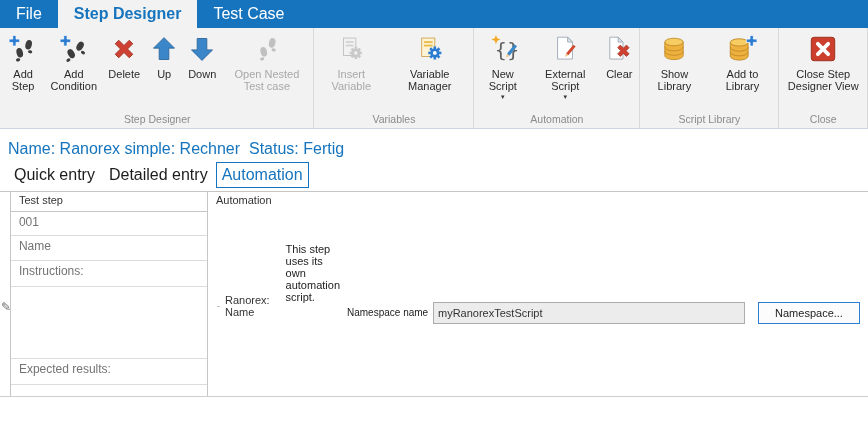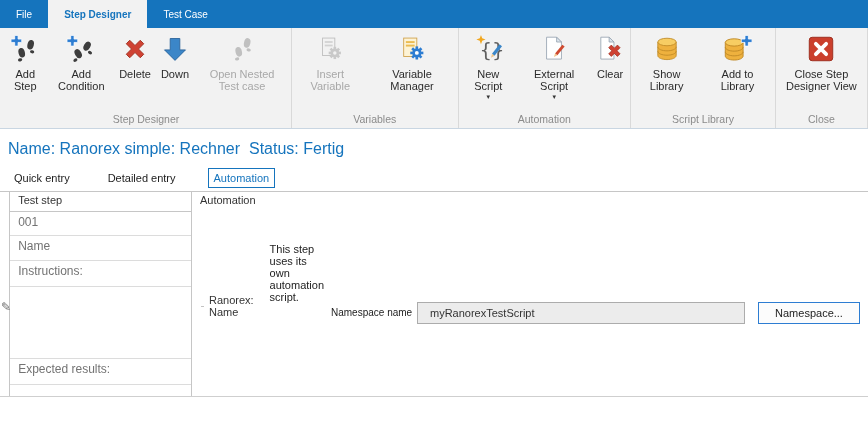--- a/index.html
+++ b/index.html
@@ -1,39 +1,39 @@
 <!DOCTYPE html>
 <html><head>
 <meta charset="utf-8">
 <style>
   html,body{margin:0;padding:0;}
   body{width:868px;height:447px;overflow:hidden;background:#fff;font-family:"Liberation Sans",sans-serif;}
   svg{display:block;}
 
   
   .tabbar{display:flex;height:28px;background:#1574bd;}
-  .ttab{display:flex;align-items:center;padding:0 16px;font-size:10px;color:#fff;cursor:default;}
+  .ttab{display:flex;align-items:center;padding:0 16px;font-size:16px;color:#fff;cursor:default;}
   .ttab.active{background:#f2f2f2;color:#1574bd;font-weight:bold;}
 
   
   .ribbon{display:flex;align-items:stretch;height:100px;background:#f2f2f2;border-bottom:1px solid #c9d6e2;padding-left:1px;}
   .rgroup{display:flex;flex-direction:column;border-right:1px solid #d9d9d9;padding:1px 1px 0;}
   .rbuttons{display:flex;flex:1;}
   .rbtn{display:flex;flex-direction:column;align-items:center;justify-content:flex-start;padding:4px 5px 0;font-size:11px;color:#2b2b2b;text-align:center;line-height:12px;cursor:default;max-width:86px;}
   .rbtn .ricon{height:32px;display:flex;align-items:center;justify-content:center;}
   .rbtn .rlabel{margin-top:3px;}
   .rbtn.disabled{color:#a8a8a8;}
   .caret{font-size:7px;line-height:7px;color:#333;margin-top:1px;}
   .rgroup-label{font-size:10.5px;color:#8b8b8b;text-align:center;padding:1px 6px 3px;white-space:nowrap;}
 
   
   .title{color:#1574bd;font-size:16px;padding:11px 8px 8px;white-space:pre;}
 
   
-  .entry-tabs{display:flex;align-items:flex-end;padding-left:8px;font-size:11px;height:22px;gap:24px;}
+  .entry-tabs{display:flex;align-items:flex-end;padding-left:8px;font-size:16px;height:22px;}
   .etab{padding:3px 5px;margin-right:2px;color:#1c1c1c;border:1px solid transparent;cursor:default;}
   .etab.active{color:#1574bd;border-color:#1574bd;background:#fff;}
 
   
   .main{display:flex;border-top:1px solid #c6c6c6;border-bottom:1px solid #cfcfcf;height:204px;margin-top:3px;}
   .gutter{width:14px;border-right:1px solid #c6c6c6;position:relative;}
   .gutter .pencil{position:absolute;top:108px;left:1px;font-size:12px;color:#6b6b6b;}
   .teststep{width:277px;border-right:1px solid #c6c6c6;display:flex;flex-direction:column;}
   .ts-header{height:17px;border-bottom:1px solid #c6c6c6;font-size:11px;color:#333;padding:2px 0 0 8px;}
   .ts-row{border-bottom:1px solid #dcdcdc;font-size:12px;color:#737373;padding:3px 0 0 8px;}
@@ -42,21 +42,21 @@
 
   .autopanel{flex:1;display:flex;flex-direction:column;}
   .ap-header{height:17px;font-size:11px;color:#333;padding:2px 0 0 8px;}
   .groupbox{margin:5px 8px 0 9px;flex:1;display:flex;flex-direction:row;}
   .gb-legend{display:flex;align-items:center;font-size:11px;color:#333;}
   .gb-legend::before{content:"";width:5px;border-top:1px solid #c3c3c3;margin-right:5px;}
   .gb-legend::after{content:"";flex:1;border-top:1px solid #c3c3c3;margin-left:7px;}
   .gb-desc{font-size:11px;color:#222;margin:27px 0 0 7px;}
   .ns-row{display:flex;align-items:center;margin:13px 0 0 7px;}
   .ns-label{font-size:10px;color:#222;width:86px;}
-  .ns-input{width:302px;height:20px;background:#ececec;border:1px solid #acacac;font-family:"Liberation Sans",sans-serif;font-size:11px;color:#333;padding:0 12px;}
+  .ns-input{width:302px;height:20px;background:#ececec;border:1px solid #acacac;font-family:"Liberation Sans",sans-serif;font-size:11px;color:#333;padding:0 4px;}
   .ns-btn{width:102px;height:22px;margin-left:13px;background:#fcfcfc;border:1px solid #2d7dd2;font-family:"Liberation Sans",sans-serif;font-size:11px;color:#222;cursor:default;}
 </style>
 </head>
 <body>
 
 <div class="tabbar">
   <div class="ttab">File</div>
   <div class="ttab active">Step Designer</div>
   <div class="ttab">Test Case</div>
 </div>
@@ -93,20 +93,28 @@
         </span>
         <span class="rlabel">Add Condition</span>
       </div>
       <div class="rbtn">
         <span class="ricon">
           <svg width="28" height="28" viewBox="0 0 32 32">
             <path d="M6 10 L10 6 L16 12 L22 6 L26 10 L20 16 L26 22 L22 26 L16 20 L10 26 L6 22 L12 16 Z" fill="#cf4233" stroke="#9c2d1d" stroke-width="1"></path>
           </svg>
         </span>
         <span class="rlabel">Delete</span>
+      </div>
+      <div class="rbtn">
+        <span class="ricon">
+          <svg width="28" height="28" viewBox="0 0 32 32">
+            <path d="M16 3 L28 15 H21.5 V28 H10.5 V15 H4 Z" fill="#3b86c8" stroke="#2a639a" stroke-width="1"></path>
+          </svg>
+        </span>
+        <span class="rlabel">Up</span>
       </div>
       <div class="rbtn">
         <span class="ricon">
           <svg width="28" height="28" viewBox="0 0 32 32">
             <path d="M16 29 L28 17 H21.5 V4 H10.5 V17 H4 Z" fill="#3b86c8" stroke="#2a639a" stroke-width="1"></path>
           </svg>
         </span>
         <span class="rlabel">Down</span>
       </div>
       <div class="rbtn disabled">

